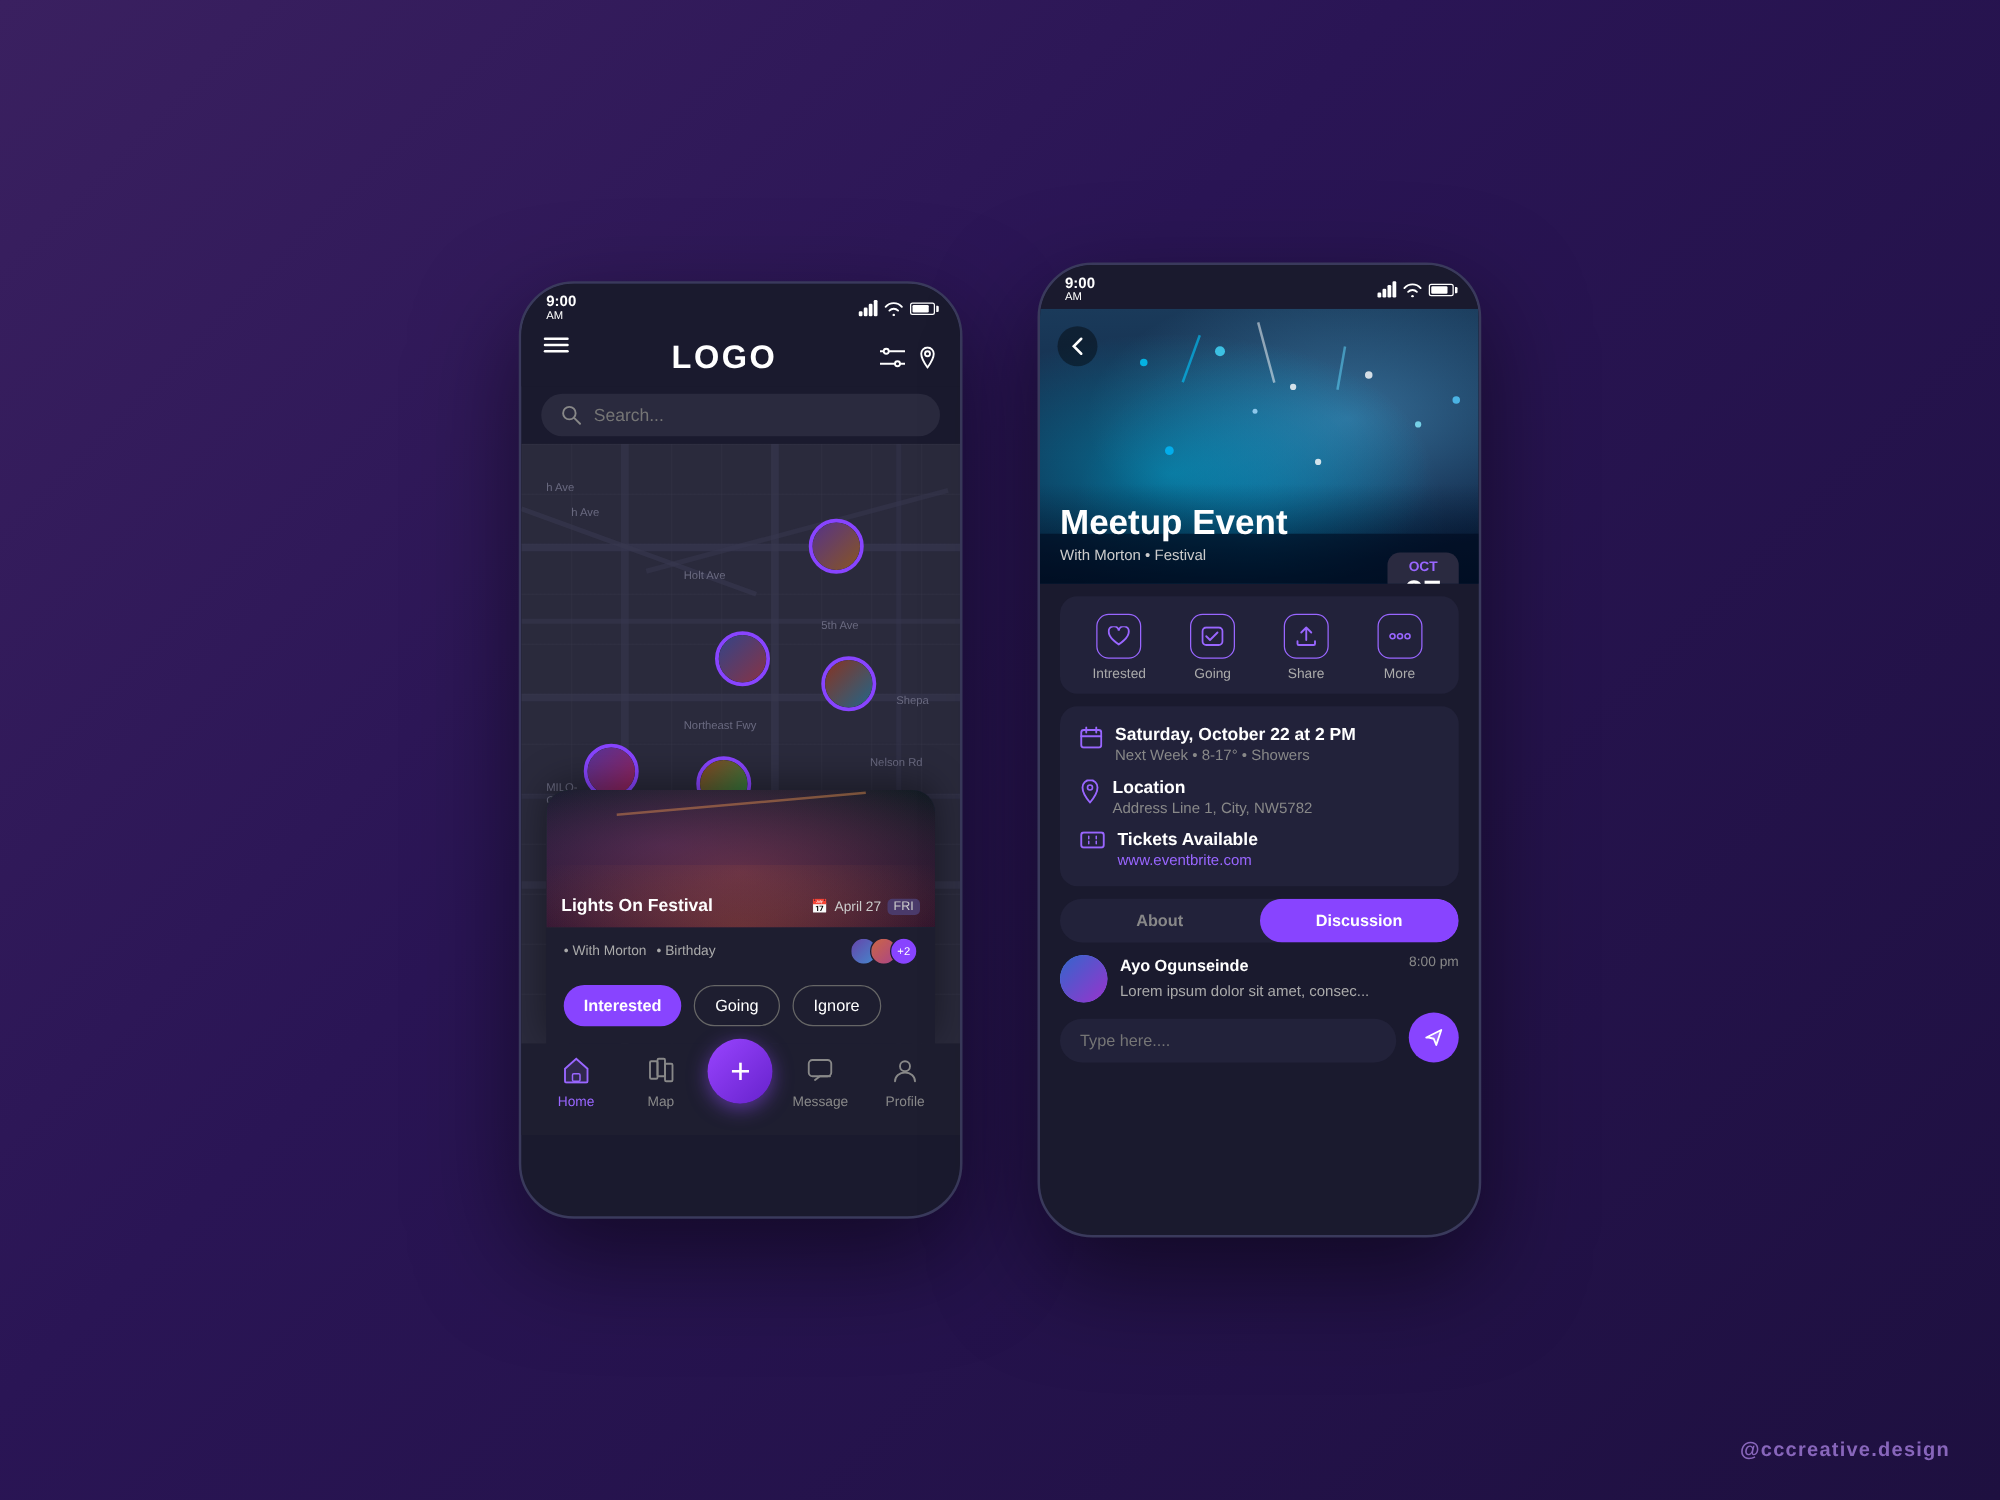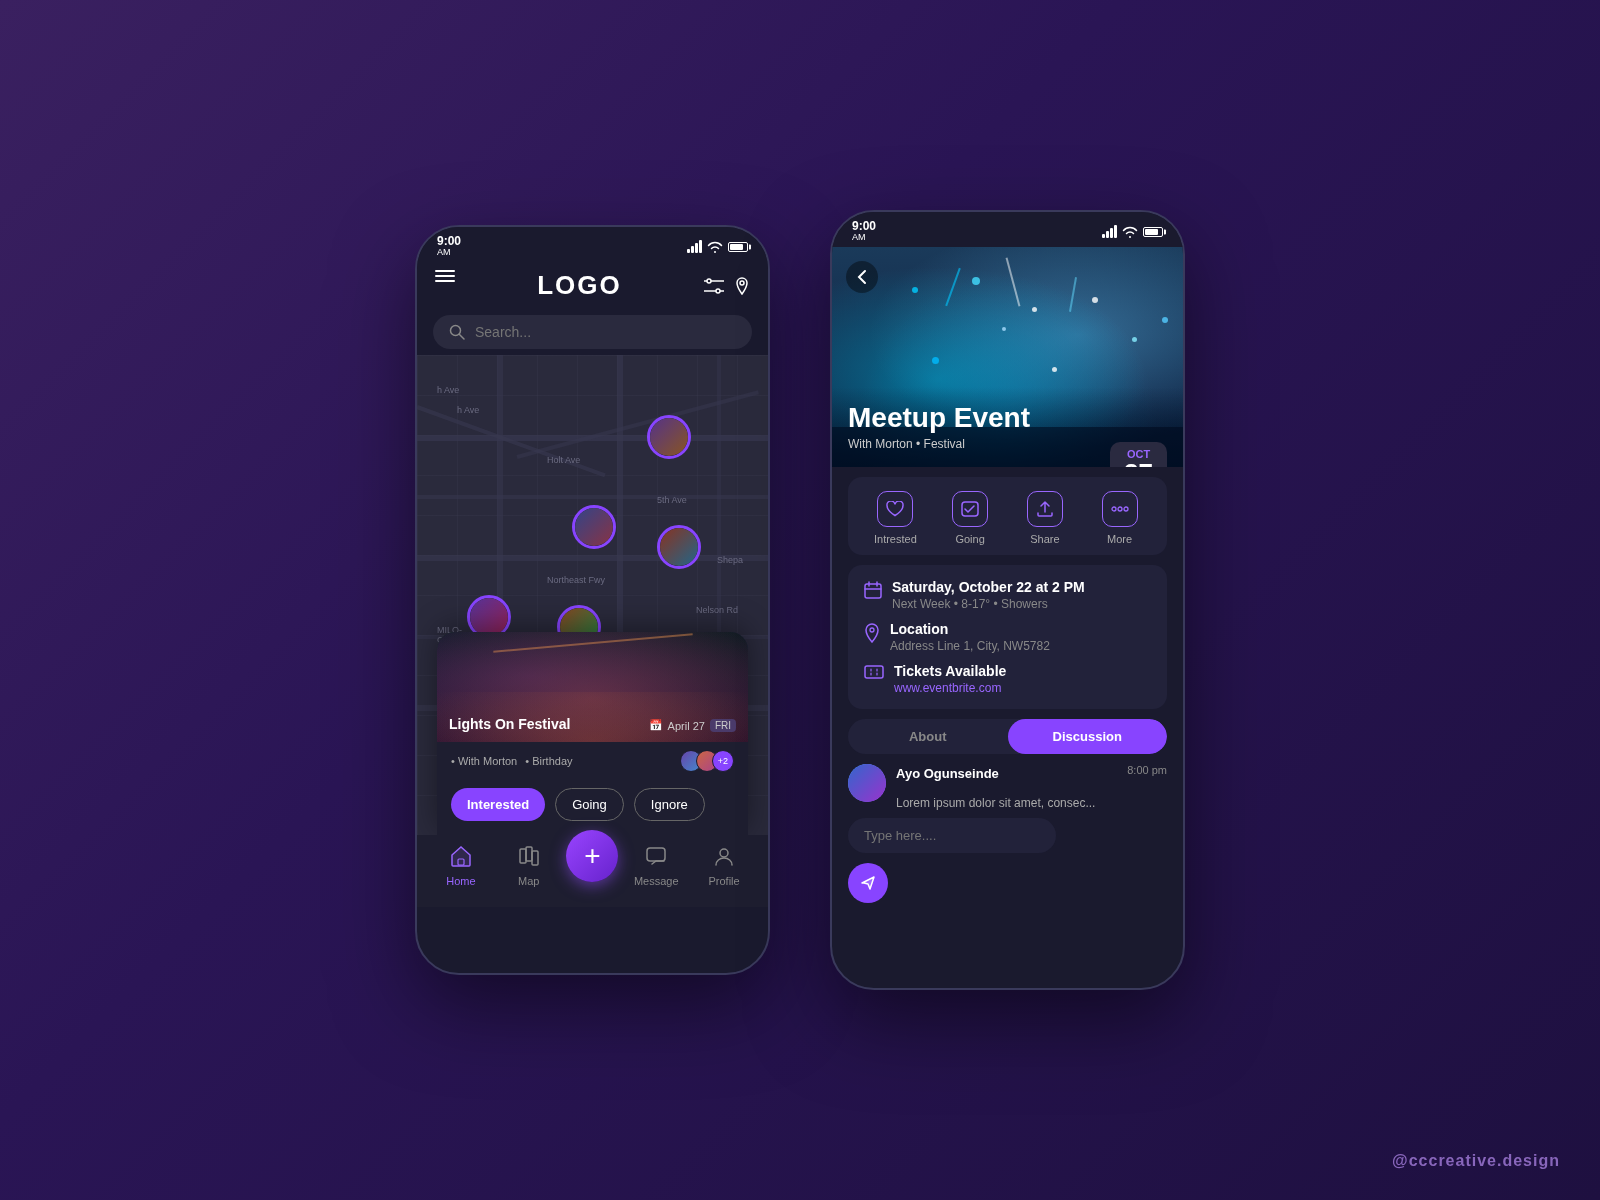--- a/index.html
+++ b/index.html
@@ -430,29 +430,28 @@
     .disc-avatar {
       width: 38px; height: 38px;
       border-radius: 50%;
       background: linear-gradient(135deg, #4499ff, #9944ff);
       flex-shrink: 0;
       overflow: hidden;
     }
     .disc-content { flex: 1; }
     .disc-name { font-size: 13px; font-weight: 600; color: #fff; }
     .disc-time { font-size: 11px; color: #888; float: right; }
-    .disc-text { font-size: 12px; color: #aaa; margin-top: 14px; }
+    .disc-text { font-size: 12px; color: #aaa; margin-top: 4px; }
 
     
     .message-input-row {
       display: flex;
-      align-items: flex-start;
+      align-items: flex-end;
       margin: 8px 16px 14px;
       gap: 10px;
-      flex-direction: column;
     }
     .message-input {
       flex: 1;
       background: #22223a;
       border: none;
       border-radius: 20px;
       padding: 10px 16px;
       color: #888;
       font-size: 13px;
       outline: none;

